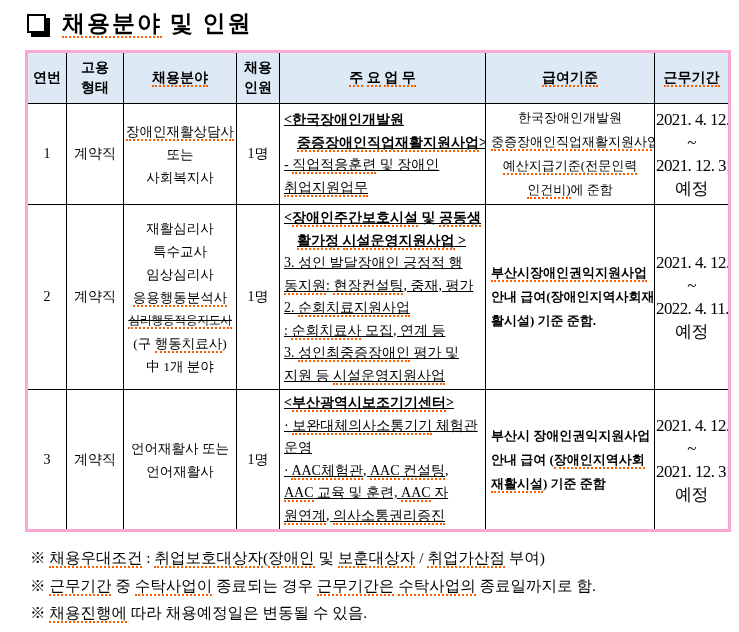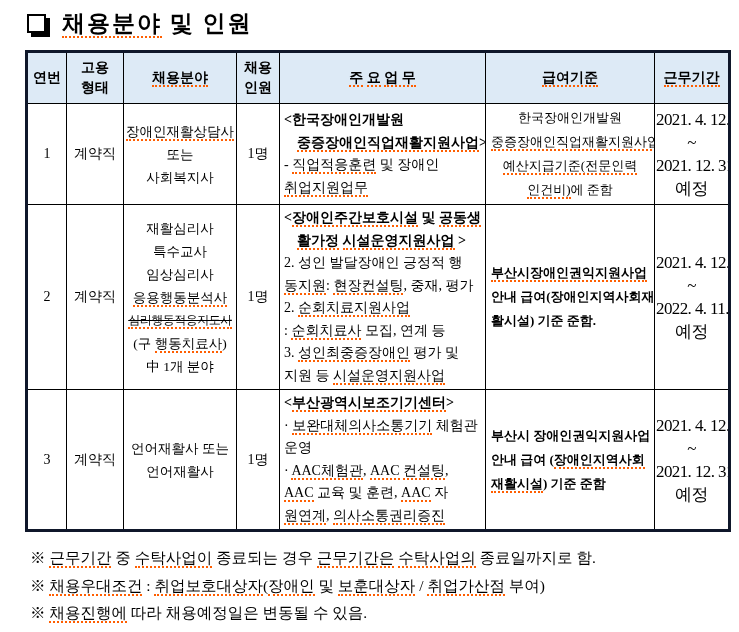--- a/index.html
+++ b/index.html
@@ -14,35 +14,35 @@
           box-shadow:4px 4px 0 #000;margin-right:16px;flex:0 0 auto;}
   .title-text{font-size:23px;font-weight:bold;letter-spacing:2px;white-space:nowrap;}
   
   .u{border-bottom:2px dotted #ff5e00;}
   .s{text-decoration:line-through;}
   .b{font-weight:bold;}
   .ind{padding-left:13px;}
   .sm{font-size:12px;letter-spacing:-0.5px;}
   
   table{border-collapse:collapse;table-layout:fixed;margin:12px 16px 0 25px;
-        width:703px;border:3px solid #0f172a;}
+        width:703px;border:3px solid #f9a8d4;}
   col.c-no{width:40px}col.c-type{width:57px}col.c-field{width:113px}
   col.c-count{width:43px}col.c-duties{width:206px}col.c-salary{width:169px}
   col.c-period{width:75px}
   th,td{border:1px solid #000;vertical-align:middle;overflow:hidden;}
   thead th{background:var(--hdr,#ddeaf6);font-size:14px;font-weight:bold;height:48px;}
   .header-line{line-height:20px;}
   tr.r1>td{height:96px}
   tr.r2>td{height:178px}
   tr.r3>td{height:134px}
   td{font-size:14px;text-align:center;}
   td.cell-field{font-size:13.5px;}
   td.cell-field .line{line-height:23px;}
   td.cell-duties{text-align:left;padding:2px 4px;}
-  td.cell-duties .line{line-height:22.5px;white-space:nowrap;}
+  td.cell-duties .line{line-height:22.5px;white-space:nowrap;text-decoration:underline;}
   td.cell-salary{font-size:13px;padding:2px 5px;text-align:center;}
   td.cell-salary .line{line-height:24px;white-space:nowrap;}
   td.cell-salary.left{text-align:left;font-weight:bold;}
   td.cell-period{font-size:17px;letter-spacing:-0.6px;}
   td.cell-period .line{line-height:23px;white-space:nowrap;}
   
   .notes{margin:12px 0 0 30px;font-size:15.5px;}
   .note{line-height:27.5px;white-space:nowrap;}
 </style>
 </head>
@@ -130,21 +130,21 @@
             <div class="line"><span>임상심리사</span></div>
             <div class="line"><span class="u">응용행동분석사</span></div>
             <div class="line sm"><span class="u s">심리행동적응지도사</span></div>
             <div class="line"><span>(구 </span><span class="u">행동치료사</span><span>)</span></div>
             <div class="line"><span>中 1개 분야</span></div>
           </td>
           <td class="cell-count">1명</td>
           <td class="cell-duties">
             <div class="line b"><span>&lt;</span><span class="u">장애인주간보호시설</span><span> 및 </span><span class="u">공동생</span></div>
             <div class="line b ind"><span class="u">활가정</span><span> </span><span class="u">시설운영지원사업</span><span> &gt;</span></div>
-            <div class="line"><span>2. 성인 발달장애인 긍정적 행</span></div>
+            <div class="line"><span>3. 성인 발달장애인 긍정적 행</span></div>
             <div class="line"><span class="u">동지원</span><span>: </span><span class="u">현장컨설팅</span><span>, 중재, 평가</span></div>
             <div class="line"><span>2. </span><span class="u">순회치료지원사업</span></div>
             <div class="line"><span> : </span><span class="u">순회치료사</span><span> 모집, 연계 등</span></div>
             <div class="line"><span>3. </span><span class="u">성인최중증장애인</span><span> 평가 및</span></div>
             <div class="line"><span>지원 등 </span><span class="u">시설운영지원사업</span></div>
           </td>
           <td class="cell-salary left">
             <div class="line"><span class="u">부산시장애인권익지원사업</span></div>
             <div class="line"><span>안내 급여(장애인지역사회재</span></div>
             <div class="line"><span>활시설) 기준 준함.</span></div>
@@ -181,18 +181,18 @@
             <div class="line">2021. 4. 12.</div>
             <div class="line">~</div>
             <div class="line">2021. 12. 31.</div>
             <div class="line">예정</div>
           </td>
         </tr>
       </tbody>
   </table>
 
   <div class="notes" id="notes">
+      <div class="note"><span>※ </span><span class="u">채용우대조건</span><span> : </span><span class="u">취업보호대상자</span><span>(</span><span class="u">장애인</span><span> 및 </span><span class="u">보훈대상자</span><span> / </span><span class="u">취업가산점</span><span> 부여)</span></div>
       <div class="note"><span>※ </span><span class="u">근무기간</span><span> 중 </span><span class="u">수탁사업이</span><span> 종료되는 경우 </span><span class="u">근무기간은</span><span> </span><span class="u">수탁사업의</span><span> 종료일까지로 함.</span></div>
-      <div class="note"><span>※ </span><span class="u">채용우대조건</span><span> : </span><span class="u">취업보호대상자</span><span>(</span><span class="u">장애인</span><span> 및 </span><span class="u">보훈대상자</span><span> / </span><span class="u">취업가산점</span><span> 부여)</span></div>
       <div class="note"><span>※ </span><span class="u">채용진행에</span><span> 따라 채용예정일은 변동될 수 있음.</span></div>
     </div>
 
 </div>
 
 </body></html>

